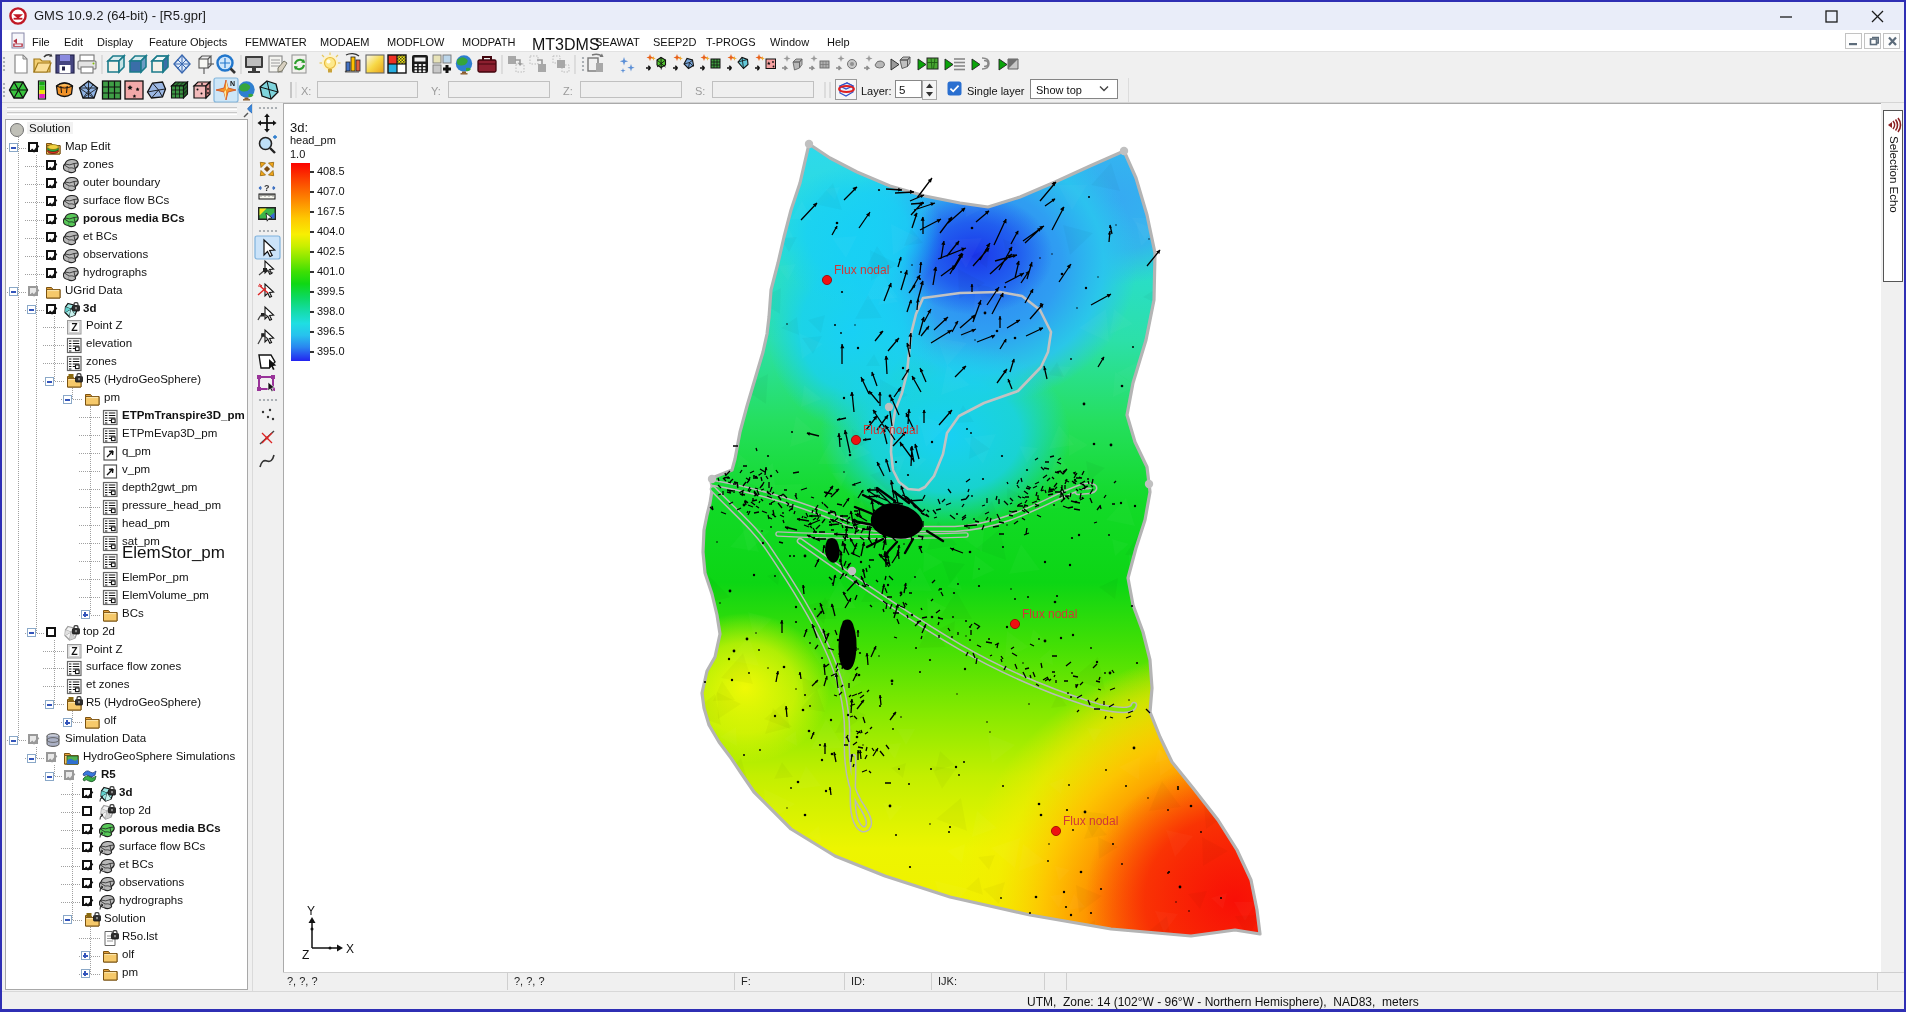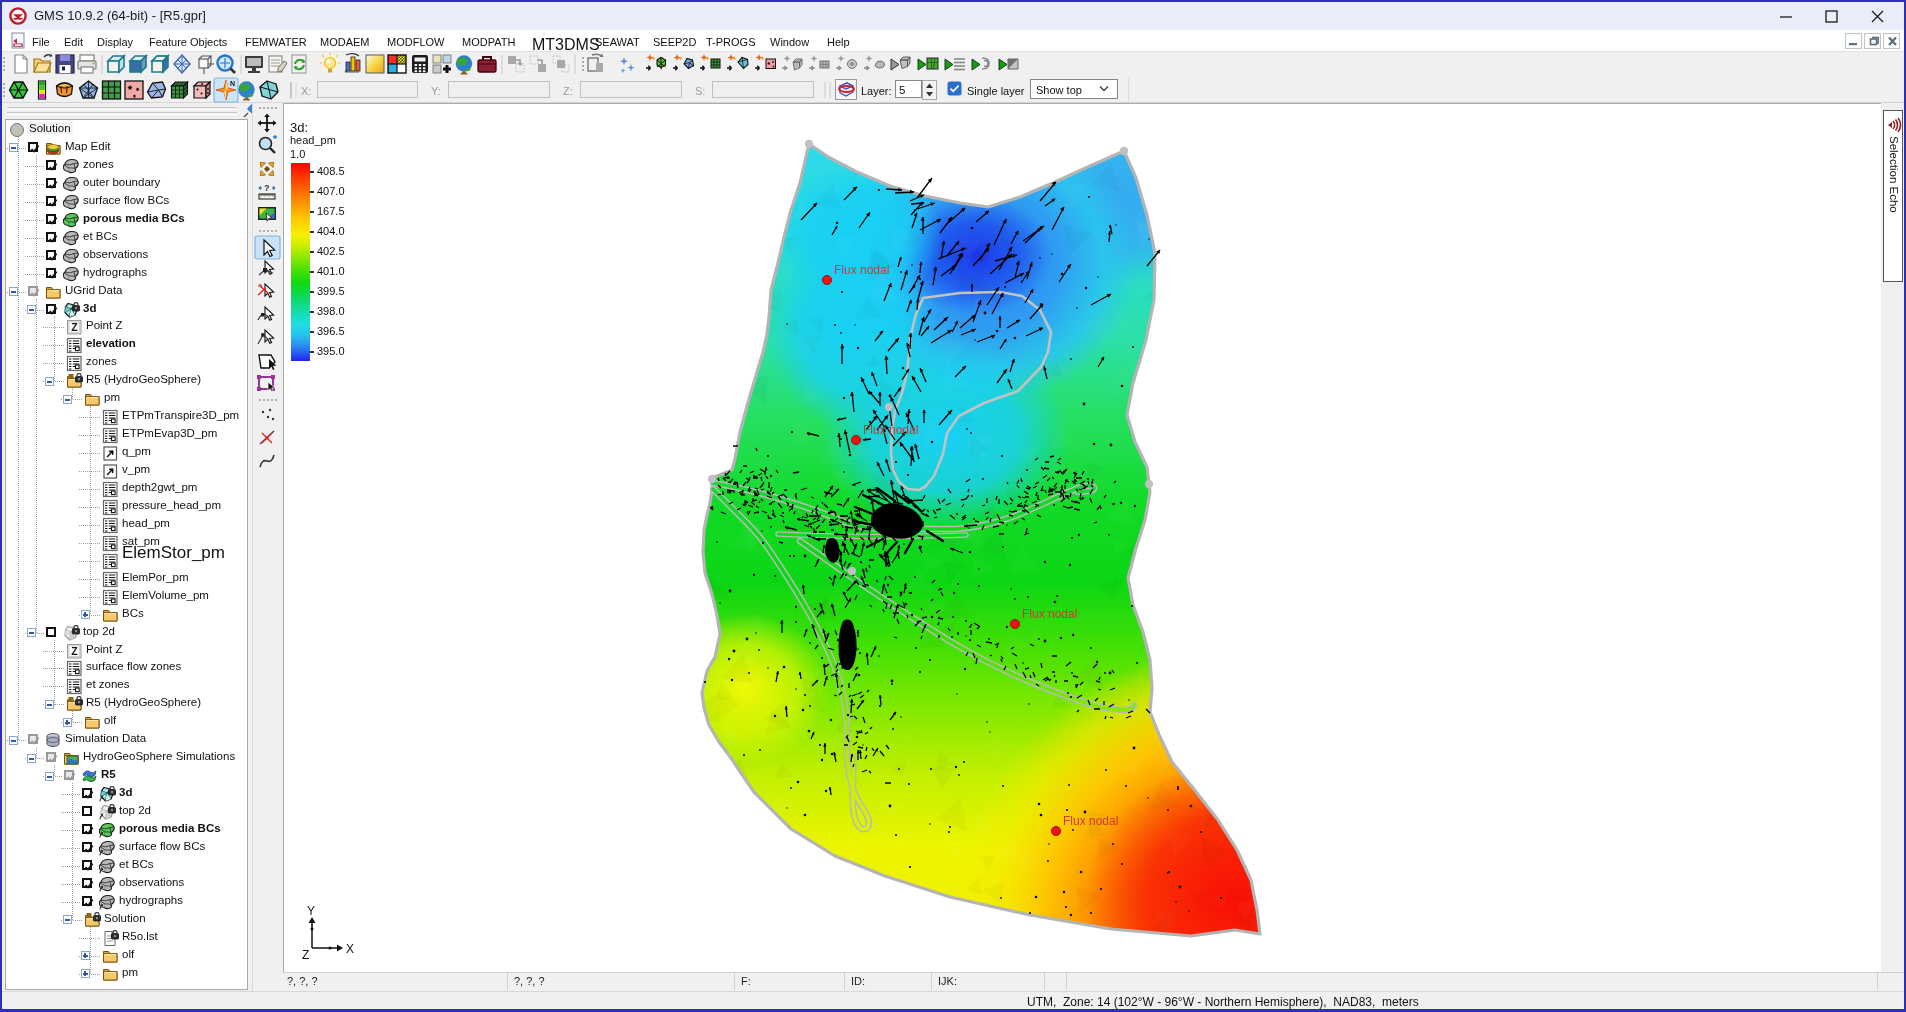--- a/index.html
+++ b/index.html
@@ -1390,21 +1390,21 @@
 <div class="ab" style="left:86px;top:319px;font-size:11.5px;font-weight:normal;color:#111;white-space:nowrap">Point Z</div>
 <div class="ab" style="left:43px;top:345px;width:21px;height:1px;border-top:1px dotted #a0a0a0"></div>
 <svg class="ab" style="left:66px;top:337px" width="17" height="17" viewBox="0 0 17 17">
     <rect x="1.5" y="1.5" width="13.5" height="14" fill="#fff" stroke="#666" stroke-width="1.2"></rect>
     <g stroke="#111" stroke-width="1.1">
       <path d="M3 4 h2.4 M3 6.5 h2.4 M3 9 h2.4 M3 11.5 h2.4 M3 14 h2.4"></path>
       <path d="M6.8 4 h6.5 M6.8 6.5 h6.5 M6.8 9 h6.5 M6.8 11.5 h4"></path>
     </g>
     <rect x="9.5" y="10" width="3.6" height="3.6" fill="#fff" stroke="#111" stroke-width="1.1"></rect>
   </svg>
-<div class="ab" style="left:86px;top:337px;font-size:11.5px;font-weight:bold;color:#111;white-space:nowrap">elevation</div>
+<div class="ab" style="left:86px;top:337px;font-size:11.5px;font-weight:normal;color:#111;white-space:nowrap">elevation</div>
 <div class="ab" style="left:43px;top:363px;width:21px;height:1px;border-top:1px dotted #a0a0a0"></div>
 <svg class="ab" style="left:66px;top:355px" width="17" height="17" viewBox="0 0 17 17">
     <rect x="1.5" y="1.5" width="13.5" height="14" fill="#fff" stroke="#666" stroke-width="1.2"></rect>
     <g stroke="#111" stroke-width="1.1">
       <path d="M3 4 h2.4 M3 6.5 h2.4 M3 9 h2.4 M3 11.5 h2.4 M3 14 h2.4"></path>
       <path d="M6.8 4 h6.5 M6.8 6.5 h6.5 M6.8 9 h6.5 M6.8 11.5 h4"></path>
     </g>
     <rect x="9.5" y="10" width="3.6" height="3.6" fill="#fff" stroke="#111" stroke-width="1.1"></rect>
   </svg>
 <div class="ab" style="left:86px;top:355px;font-size:11.5px;font-weight:normal;color:#111;white-space:nowrap">zones</div>
@@ -1434,21 +1434,21 @@
 <div class="ab" style="left:104px;top:391px;font-size:11.5px;font-weight:normal;color:#111;white-space:nowrap">pm</div>
 <div class="ab" style="left:79px;top:417px;width:21px;height:1px;border-top:1px dotted #a0a0a0"></div>
 <svg class="ab" style="left:102px;top:409px" width="17" height="17" viewBox="0 0 17 17">
     <rect x="1.5" y="1.5" width="13.5" height="14" fill="#fff" stroke="#666" stroke-width="1.2"></rect>
     <g stroke="#111" stroke-width="1.1">
       <path d="M3 4 h2.4 M3 6.5 h2.4 M3 9 h2.4 M3 11.5 h2.4 M3 14 h2.4"></path>
       <path d="M6.8 4 h6.5 M6.8 6.5 h6.5 M6.8 9 h6.5 M6.8 11.5 h4"></path>
     </g>
     <rect x="9.5" y="10" width="3.6" height="3.6" fill="#fff" stroke="#111" stroke-width="1.1"></rect>
   </svg>
-<div class="ab" style="left:122px;top:409px;font-size:11.5px;font-weight:normal;color:#111;white-space:nowrap">ETPmTranspire3D_pm</div>
+<div class="ab" style="left:122px;top:409px;font-size:11.5px;font-weight:bold;color:#111;white-space:nowrap">ETPmTranspire3D_pm</div>
 <div class="ab" style="left:79px;top:435px;width:21px;height:1px;border-top:1px dotted #a0a0a0"></div>
 <svg class="ab" style="left:102px;top:427px" width="17" height="17" viewBox="0 0 17 17">
     <rect x="1.5" y="1.5" width="13.5" height="14" fill="#fff" stroke="#666" stroke-width="1.2"></rect>
     <g stroke="#111" stroke-width="1.1">
       <path d="M3 4 h2.4 M3 6.5 h2.4 M3 9 h2.4 M3 11.5 h2.4 M3 14 h2.4"></path>
       <path d="M6.8 4 h6.5 M6.8 6.5 h6.5 M6.8 9 h6.5 M6.8 11.5 h4"></path>
     </g>
     <rect x="9.5" y="10" width="3.6" height="3.6" fill="#fff" stroke="#111" stroke-width="1.1"></rect>
   </svg>
 <div class="ab" style="left:122px;top:427px;font-size:11.5px;font-weight:normal;color:#111;white-space:nowrap">ETPmEvap3D_pm</div>

